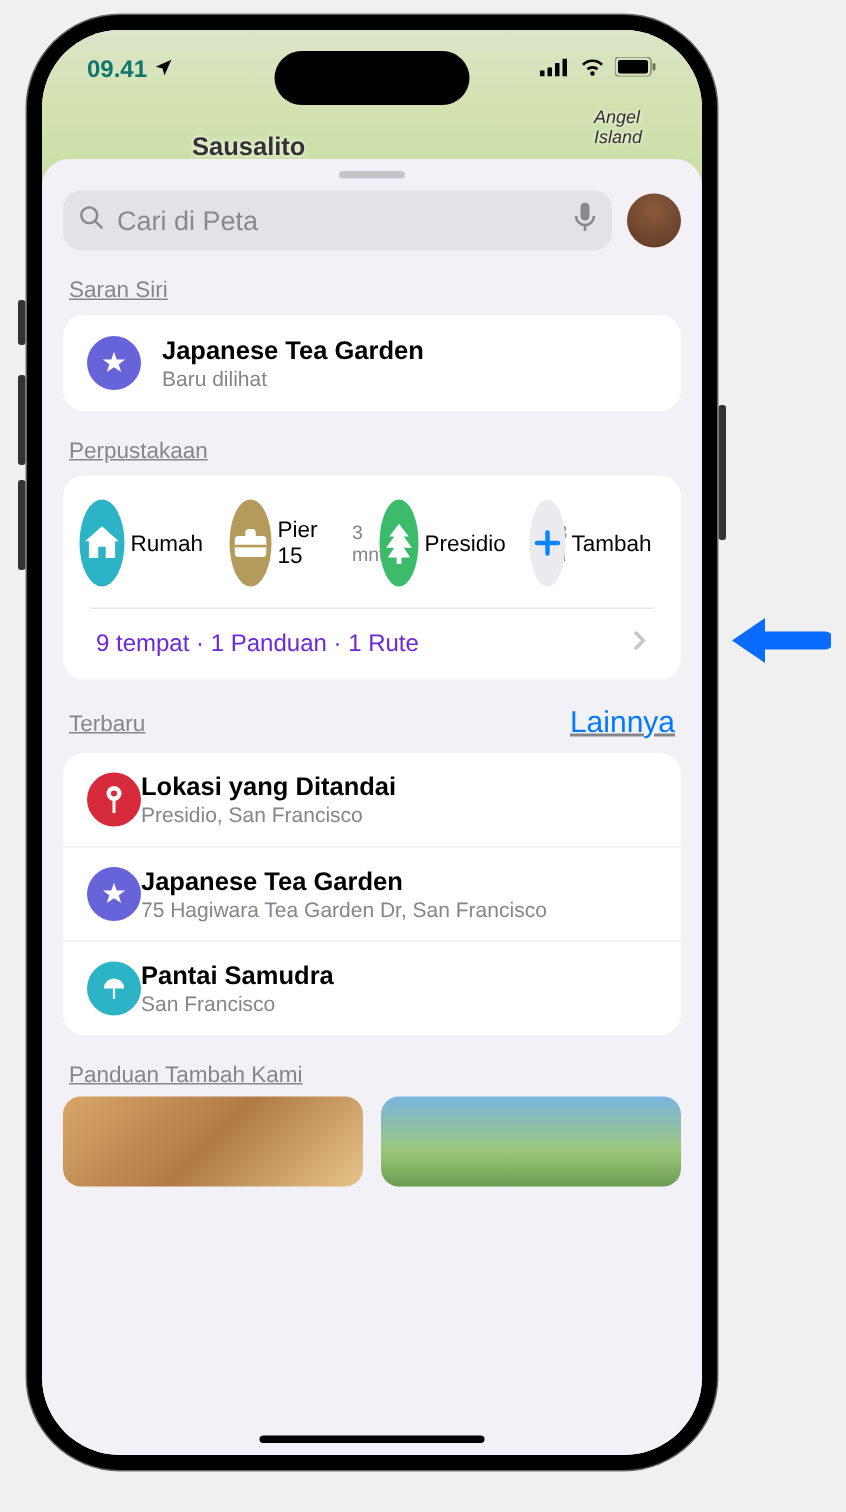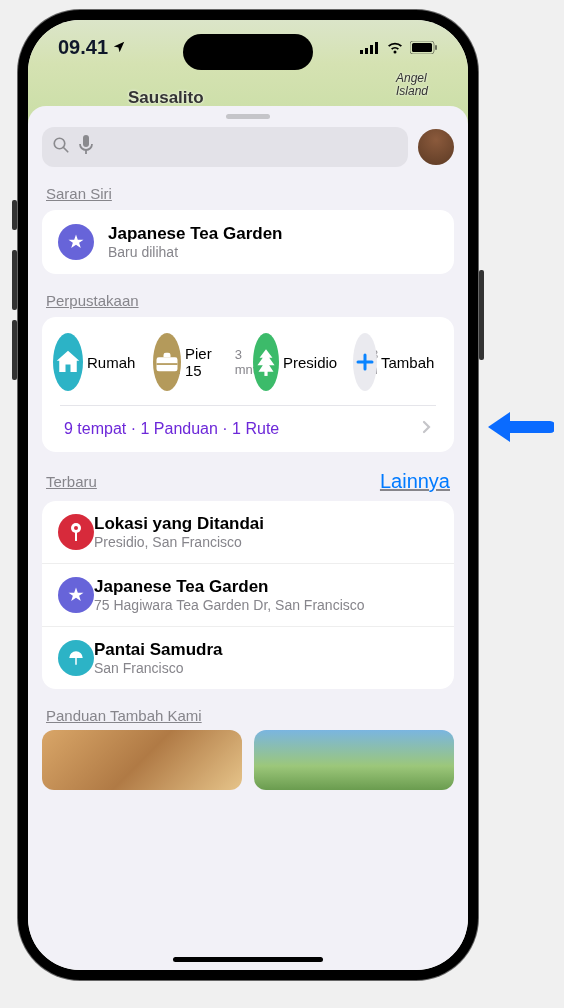--- a/index.html
+++ b/index.html
@@ -45,22 +45,22 @@
     top: 0;
     left: 0;
     right: 0;
     height: 54px;
     display: flex;
     justify-content: space-between;
     align-items: center;
     padding: 0 30px;
     z-index: 50;
     font-weight: 600;
-    font-size: 20px;
-    color: #0f172a;
+    font-size: 16px;
+    color: #0f766e;
   }
   .status-left { display:flex; align-items:center; gap:4px;}
   .status-right { display:flex; align-items:center; gap:6px;}
   .map-bg {
     position: absolute;
     top: 0; left:0; right:0;
     height: 110px;
     background: linear-gradient(180deg, #dbe5c9 0%, #d5e2b2 40%, #c9dea5 100%);
     overflow: hidden;
   }
@@ -242,20 +242,21 @@
       <div class="grabber"></div>
 
       <div class="search-row">
         <div class="search-field">
           <span>
             <svg width="18" height="18" viewBox="0 0 24 24">
                 <circle cx="10" cy="10" r="7" fill="none" stroke="#8a8a8e" stroke-width="2.2"></circle>
                 <line x1="15" y1="15" x2="21" y2="21" stroke="#8a8a8e" stroke-width="2.2" stroke-linecap="round"></line>
               </svg>
           </span>
+          <span style="flex:1">Cari di Peta</span>
           <span>
             <svg width="16" height="20" viewBox="0 0 16 20">
                 <rect x="5" y="0" width="6" height="12" rx="3" fill="#8a8a8e"></rect>
                 <path d="M2 9a6 6 0 0012 0" fill="none" stroke="#8a8a8e" stroke-width="1.8"></path>
                 <line x1="8" y1="15" x2="8" y2="19" stroke="#8a8a8e" stroke-width="1.8"></line>
               </svg>
           </span>
         </div>
         <div class="avatar"></div>
       </div>

